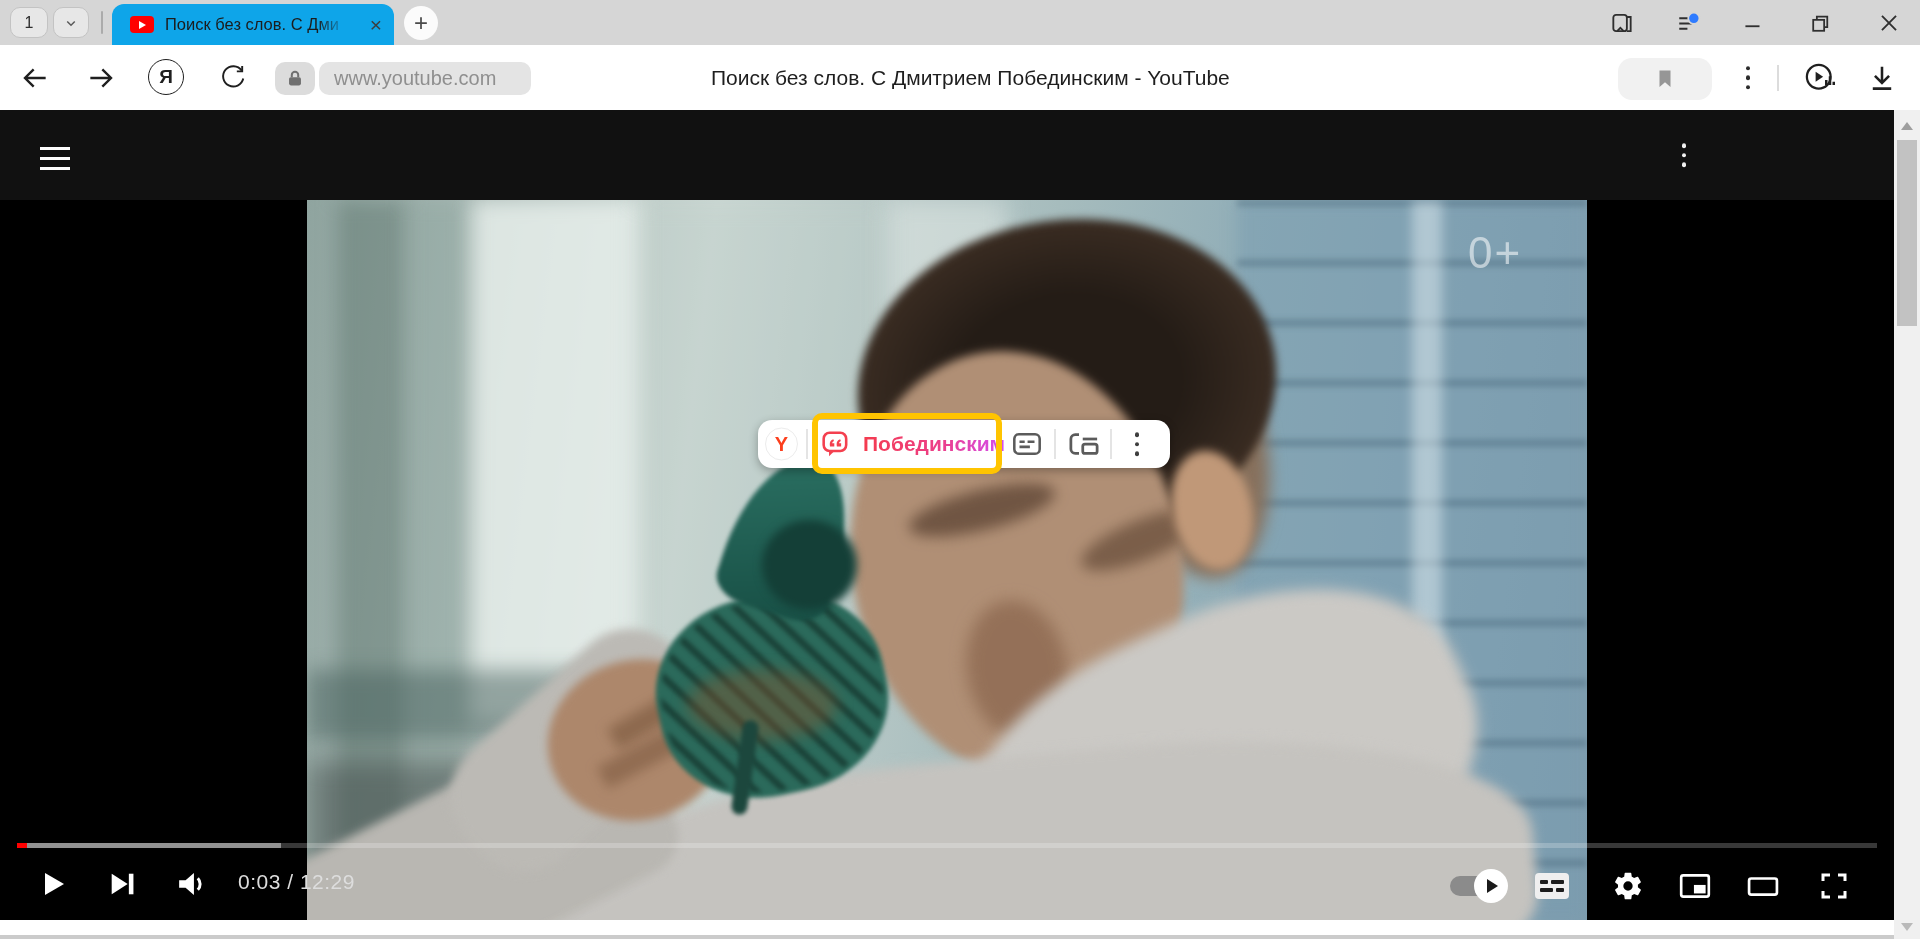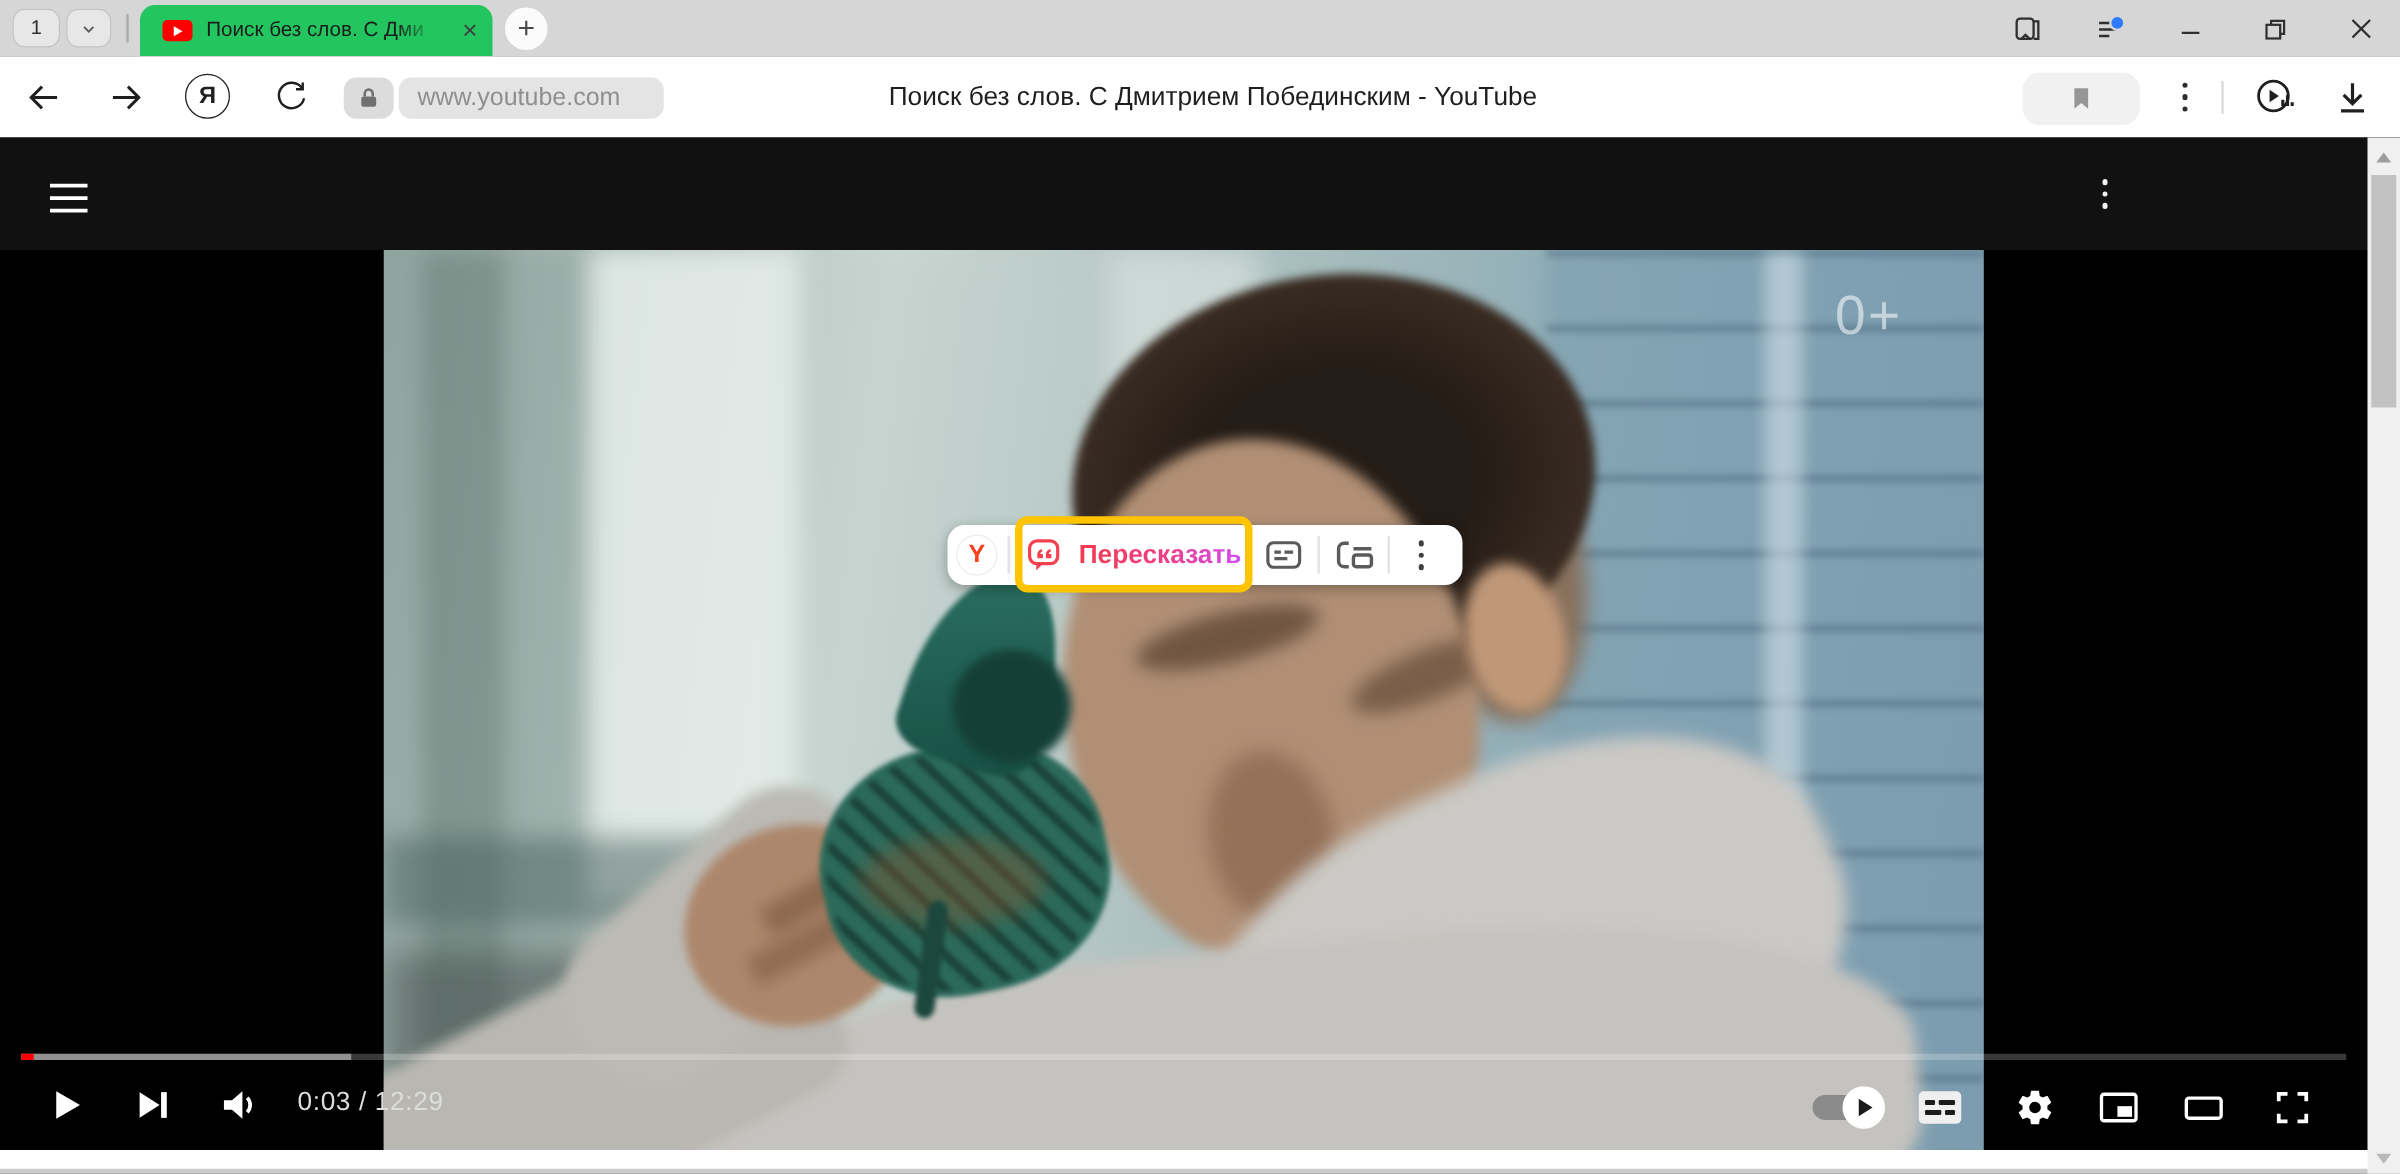--- a/index.html
+++ b/index.html
@@ -7,21 +7,21 @@
     font-family:"Liberation Sans", sans-serif; }
   .screen { position:relative; width:1920px; height:939px; }
 
   
   .tabbar { position:absolute; left:0; top:0; width:1920px; height:45px; background:#d6d6d6; }
   .chip { position:absolute; top:7px; height:31px; background:#e7e7e7; border:1px solid #c3c3c3;
     border-radius:10px; display:flex; align-items:center; justify-content:center; color:#2e2e2e; }
   .tab-counter { left:10px; width:38px; font-size:16px; }
   .tab-chevron { left:53px; width:36px; }
   .tabbar-sep { position:absolute; left:101px; top:11px; width:2px; height:23px; background:#ababab; border-radius:1px; }
-  .tab { position:absolute; left:112px; top:4px; width:282px; height:41px; background:#22c55e;
+  .tab { position:absolute; left:112px; top:4px; width:282px; height:41px; background:#0ea5e9;
     border-radius:12px 12px 0 0; display:flex; align-items:center; padding:0 12px 0 18px; }
   .favicon { width:24px; height:17px; background:var(--youtube-red,#f00); border-radius:4px;
     position:relative; flex:0 0 auto; }
   .favicon::after { content:""; position:absolute; left:9px; top:4.5px; border-left:7px solid #fff;
     border-top:4px solid transparent; border-bottom:4px solid transparent; }
   .tab-title { margin-left:11px; font-size:16.5px; color:#1c1c1c; white-space:nowrap; overflow:hidden;
     width:185px; -webkit-mask-image:linear-gradient(90deg,#000 82%,transparent 99%);
     mask-image:linear-gradient(90deg,#000 82%,transparent 99%); }
   .tab-close { margin-left:auto; font-size:21px; color:#3d3d3d; line-height:1; cursor:default; }
   .newtab { position:absolute; left:404px; top:6px; width:34px; height:34px; border-radius:50%;
@@ -332,21 +332,21 @@
       </div>
       <div class="yo-sep" style="left:48px"></div>
       <div class="yo-item" style="left:62px;width:32px">
         <svg width="30" height="30" viewBox="0 0 28 28">
           <rect x="2.5" y="3.5" width="21" height="17" rx="5.5" fill="none" stroke="#f4404f" stroke-width="2.4"></rect>
           <path d="M7.5 19.5v6l6-6z" fill="#f4404f"></path>
           <path d="M8.2 14.5q-.3-3.8 3.3-5l.6 1.7q-1.7.7-1.7 2h2v3.2H8.4z" fill="#f4404f"></path>
           <path d="M14.6 14.5q-.3-3.8 3.3-5l.6 1.7q-1.7.7-1.7 2h2v3.2h-4z" fill="#f4404f"></path>
         </svg>
       </div>
-      <div class="retell-label">Пересказать</div>
+      <div class="retell-label">Побединским</div>
       <div class="yo-item" style="left:252px;width:34px">
         <svg width="32" height="30" viewBox="0 0 26 26">
           <rect x="2" y="4.5" width="22" height="17" rx="4" fill="none" stroke="#5b5b5b" stroke-width="2.2"></rect>
           <path d="M6.5 11h4.5M13.5 11h6M6.5 15.5h9" stroke="#5b5b5b" stroke-width="2.2"></path>
         </svg>
       </div>
       <div class="yo-sep" style="left:296px"></div>
       <div class="yo-item" style="left:308px;width:36px">
         <svg width="34" height="30" viewBox="0 0 26 24">
           <path d="M9 4.5H6a3.5 3.5 0 0 0-3.5 3.5v8A3.5 3.5 0 0 0 6 19.5h3" fill="none" stroke="#5b5b5b" stroke-width="2.2"></path>

